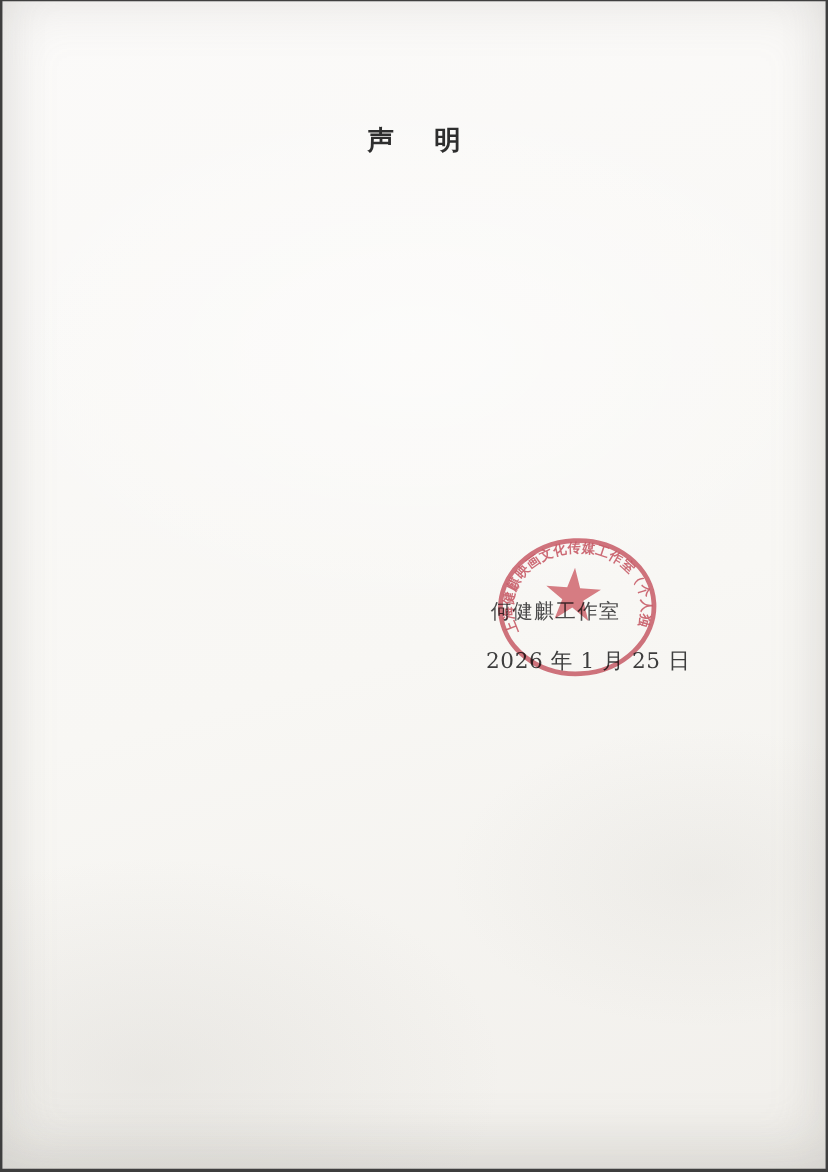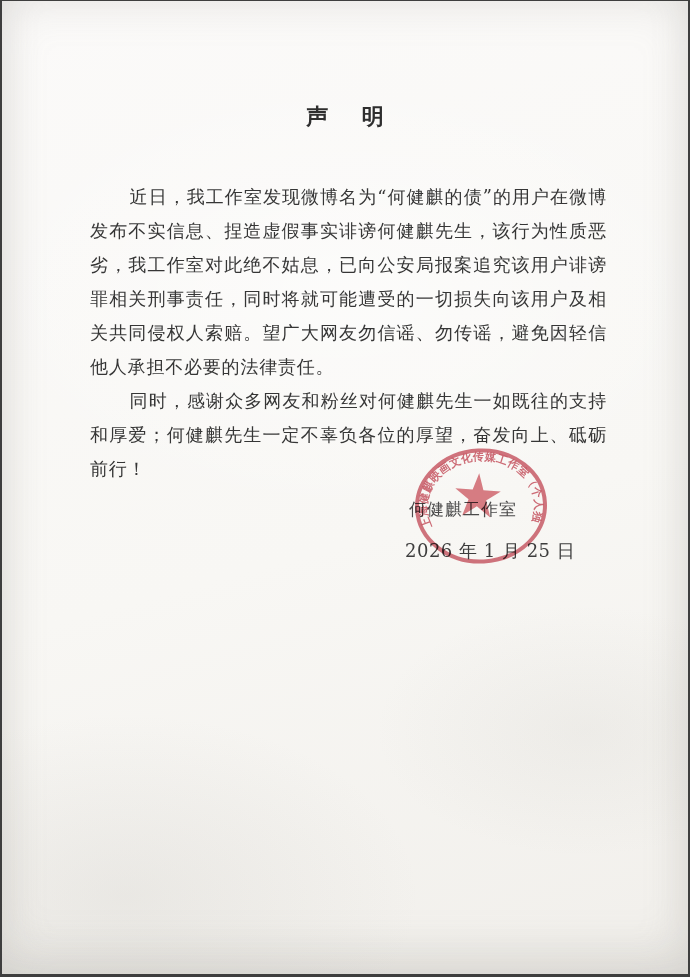--- a/index.html
+++ b/index.html
@@ -85,24 +85,20 @@
     font-weight: bold;
   }
 </style>
 </head>
 <body>
 
 <div class="photo">
 
   <h1 class="title">声 明</h1>
 
-  <div class="body-text">
-    <p>近日，我工作室发现微博名为“何健麒的债”的用户在微博发布不实信息、捏造虚假事实诽谤何健麒先生，该行为性质恶劣，我工作室对此绝不姑息，已向公安局报案追究该用户诽谤罪相关刑事责任，同时将就可能遭受的一切损失向该用户及相关共同侵权人索赔。望广大网友勿信谣、勿传谣，避免因轻信他人承担不必要的法律责任。</p>
-    <p>同时，感谢众多网友和粉丝对何健麒先生一如既往的支持和厚爱；何健麒先生一定不辜负各位的厚望，奋发向上、砥砺前行！</p>
-  </div>
 
   <div class="signature">何健麒工作室</div>
 
   <div class="date">2026 年 1 月 25 日</div>
 
   <svg class="stamp" width="146" height="130" viewBox="0 0 146 130" aria-hidden="true">
     <g transform="rotate(-3 71 62)">
       <ellipse cx="71" cy="62" rx="64" ry="55.5" fill="none" stroke="#c9505e" stroke-width="4" stroke-opacity="0.85"></ellipse>
       <path id="stamp-arc" fill="none" d="M 22.1 81.7 A 54 46 0 1 1 119.9 81.7"></path>
       <text font-size="11" fill="#c9505e" fill-opacity="0.9" letter-spacing="0.4">

